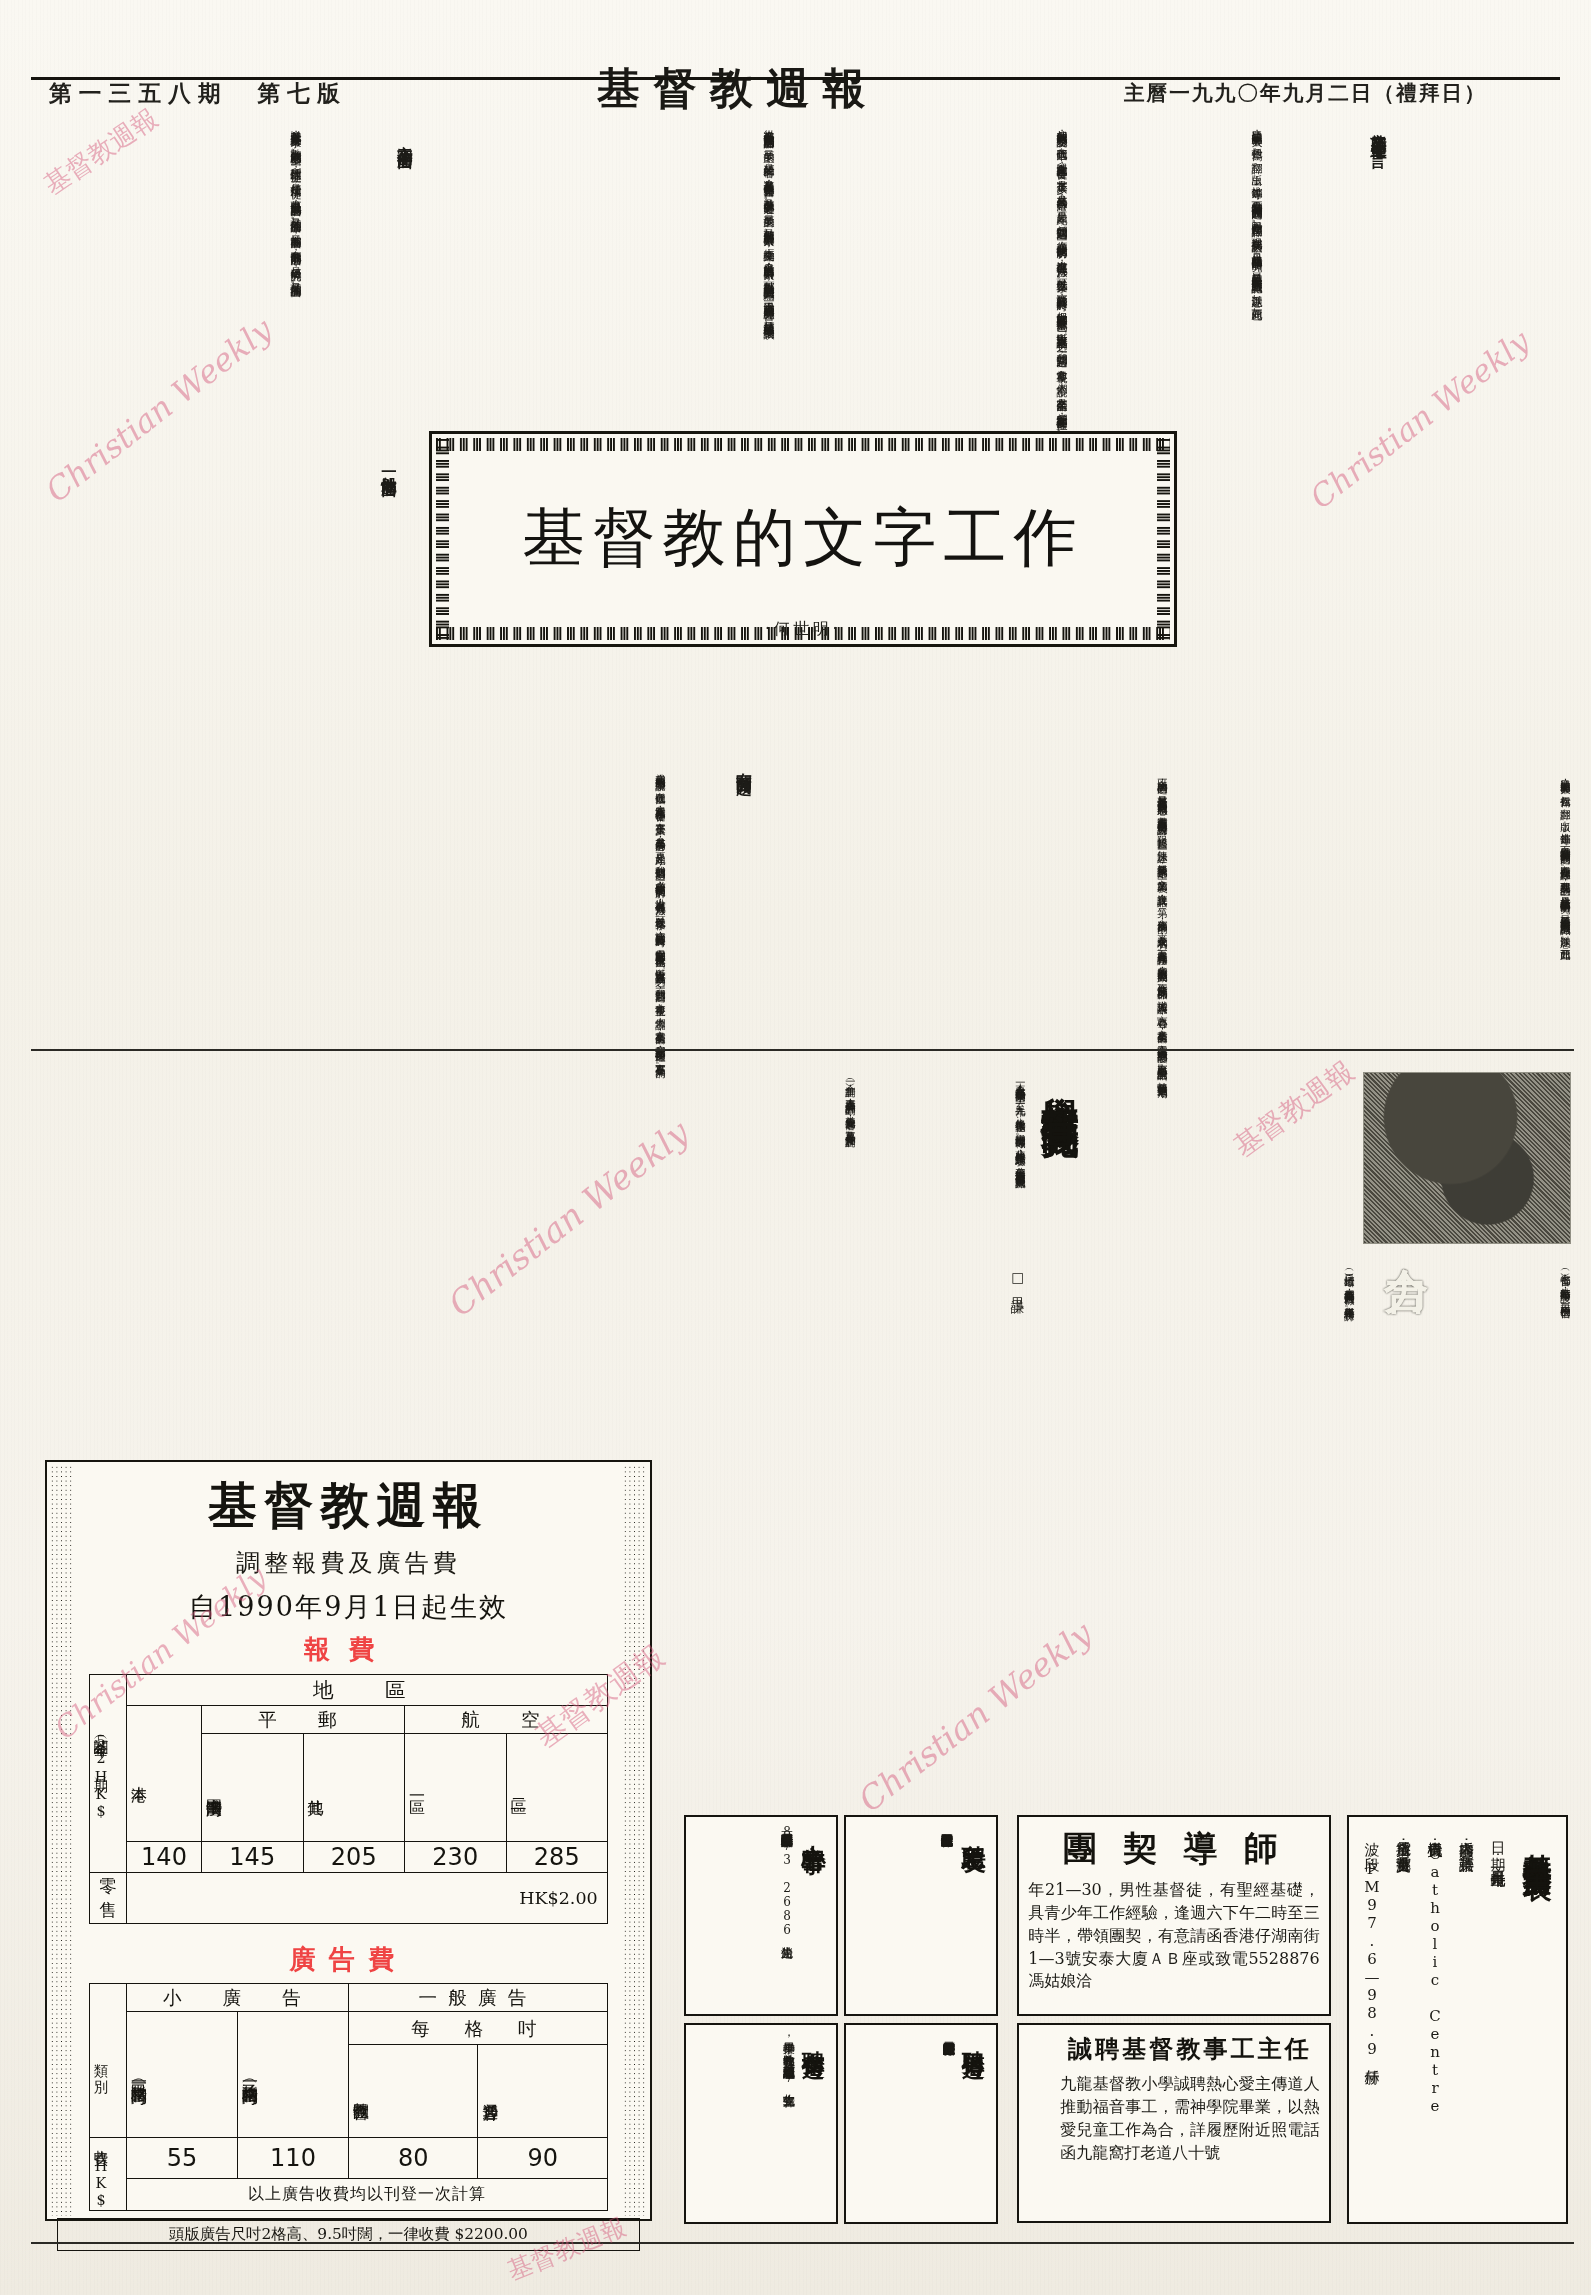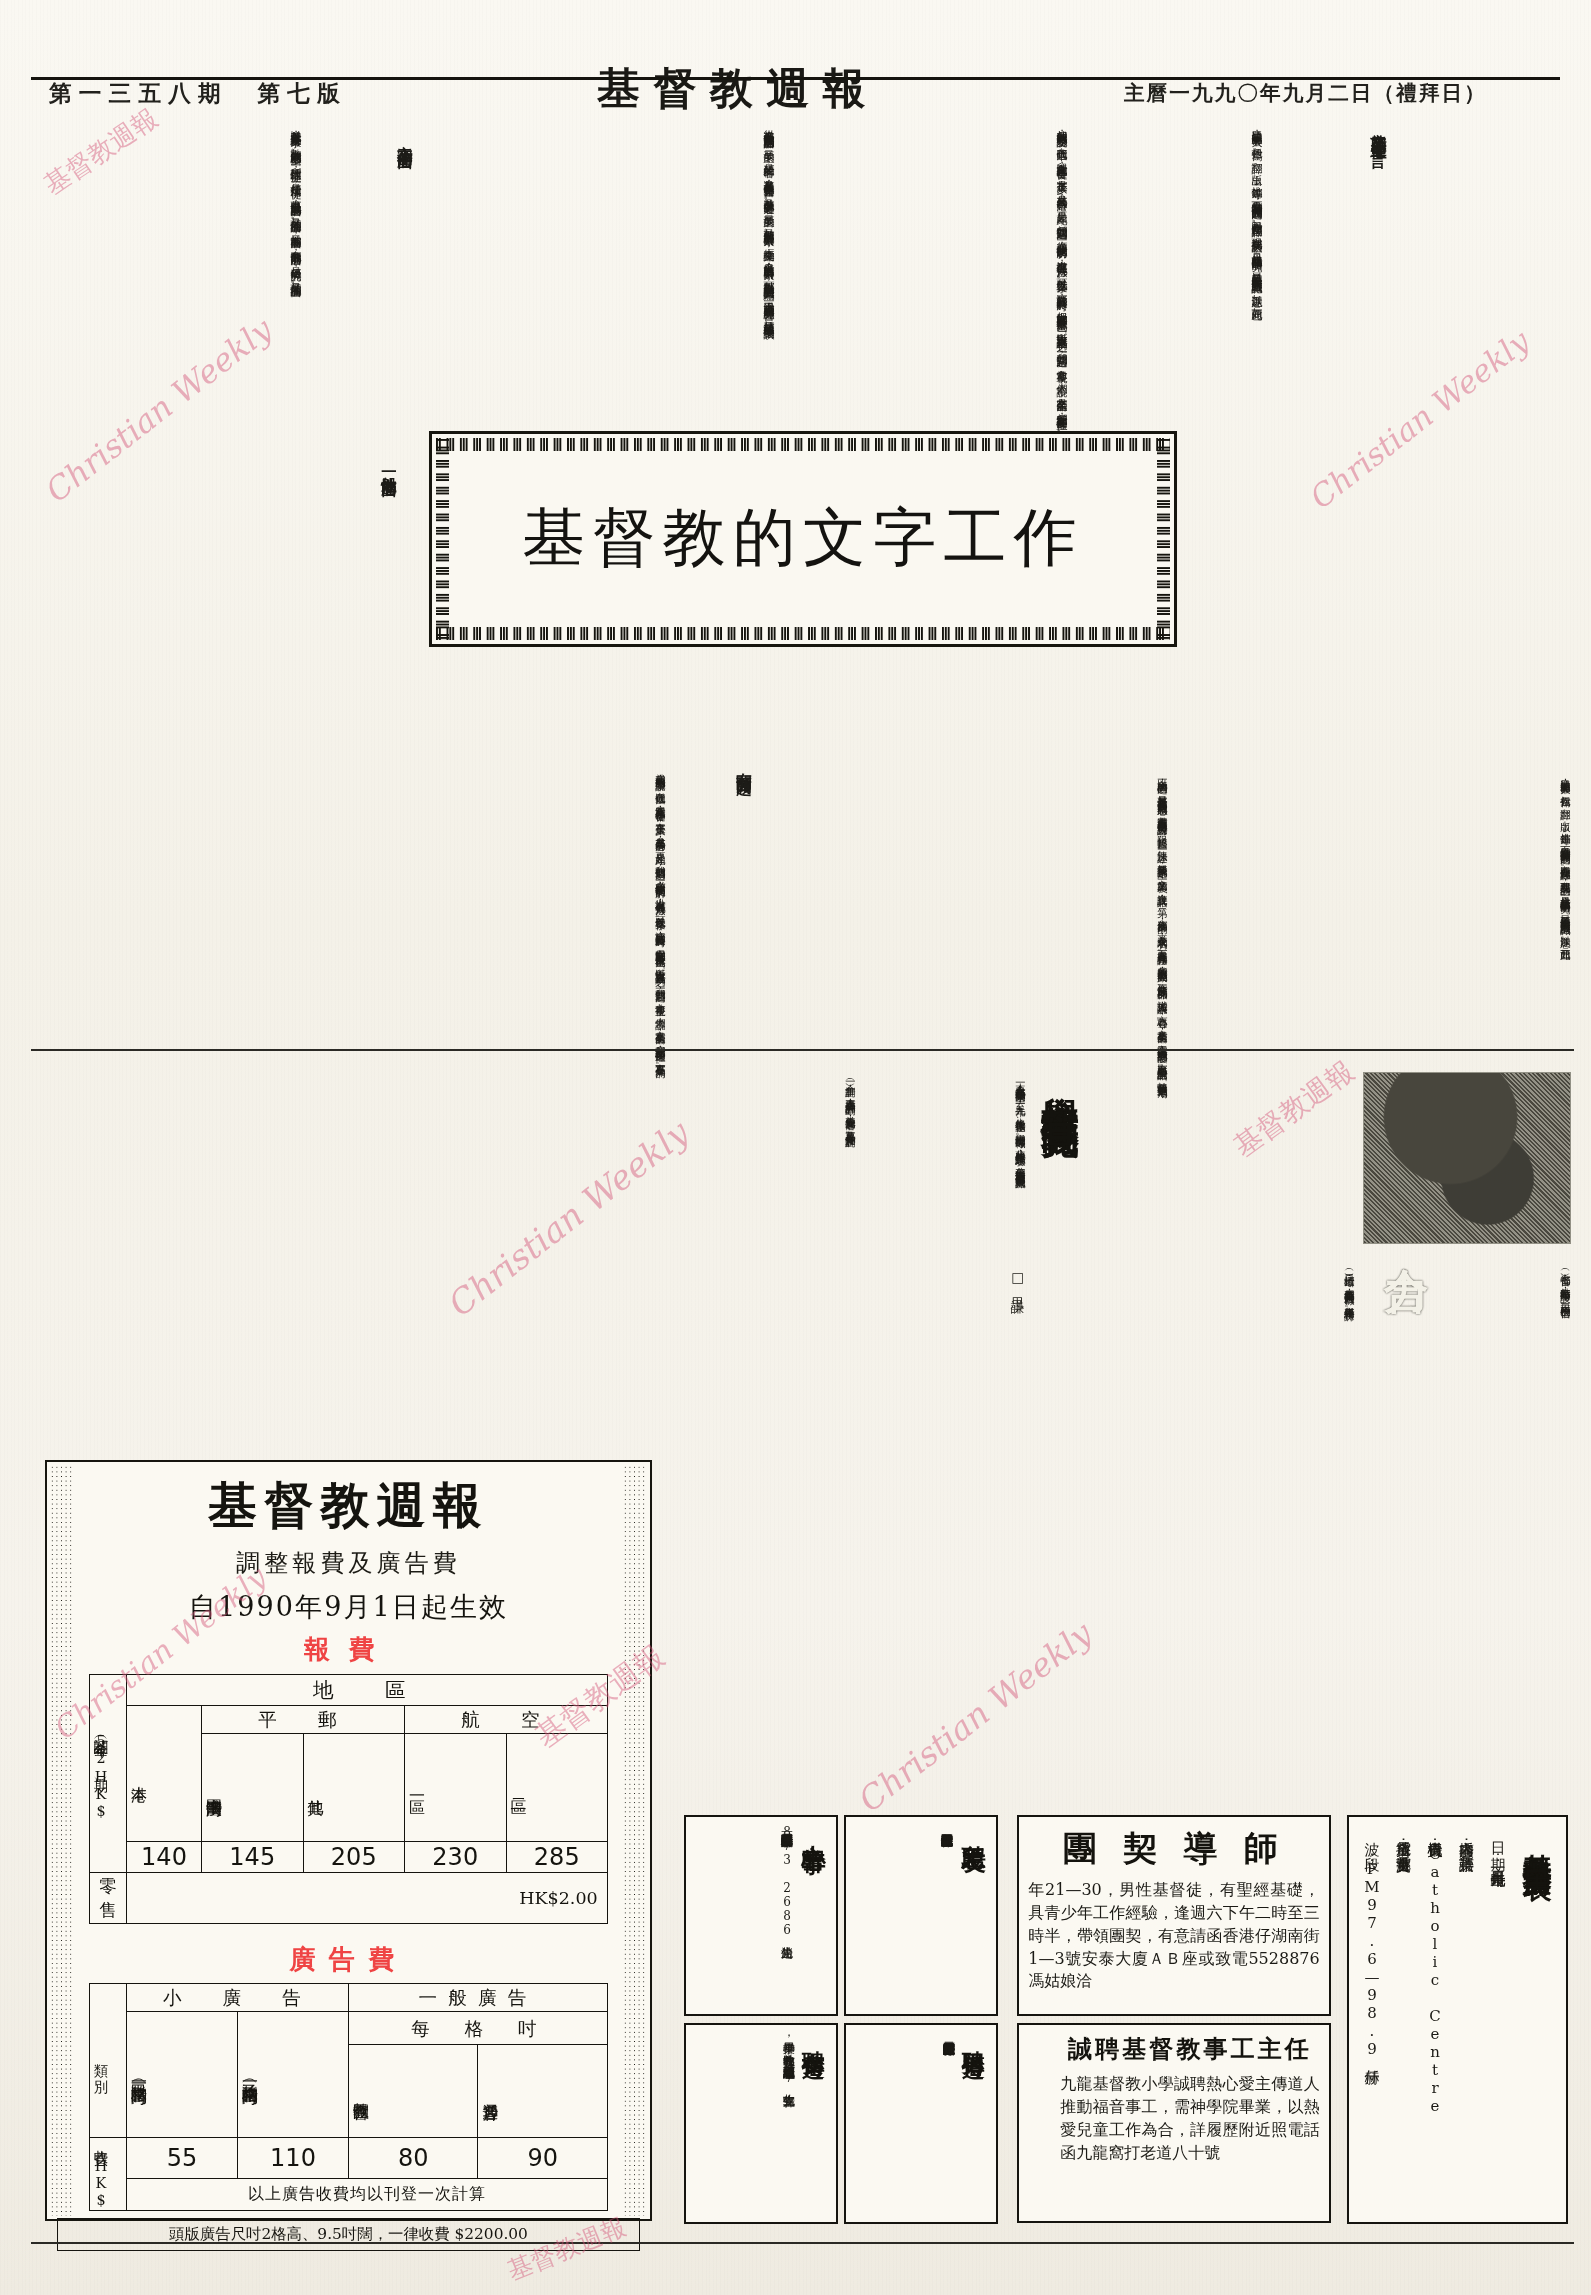--- a/index.html
+++ b/index.html
@@ -266,20 +266,21 @@
   </div>
   <div class="tcol sm" style="left:31px;top:766px;width:638px;height:663px;">就我個人的觀察與感受說，在近代中國，留意文字工作的基督徒，實在是太少了，尤其是今日的香港，更是如此。我們對這個問題，必須有一個比較深切的了解，世上沒有任何其他方法，可以代替文字工作。語言的影響只及於一時，但文字的影響卻可以及於千秋萬世。所以古人說「立言」為三不朽之一。我們對這一問題，亦非常重視。人們常說，文字是有生命的，我們對文字工作的重要性，實在是不可不知的。</div>
   <div class="tcol sm" style="left:1183px;top:771px;width:391px;height:267px;">這題目的範圍非常大，包括寫作、翻譯、出版、推銷等等，而且特別是有關寫作方面的問題，亦即是寫作與翻譯。我現在所要談的，只是一些極粗略而簡略的研究，目的只是要喚起大家對這方面的認識，加以注意。如此而已。</div>
 
   <div id="headbox">
     <div class="fret-top"></div>
     <div class="fret-bot"></div>
     <div class="fret-left"></div>
     <div class="fret-right"></div>
     <div id="headline">基督教的文字工作</div>
+    <div id="byline">·何世明·</div>
   </div>
 
   <div class="rule-thin" style="left:31px;top:1049px;width:1543px;height:2.1px;"></div>
 
   <div id="head2">學校宗教教育的我見</div>
   <div id="byline2">□思謙</div>
 
   <div class="tcol sm" style="left:864px;top:1075px;width:165px;height:694px;">本人自一九七九年起任教於某間中學，至一九九一年，先後擔任宗教主任、學校團契導師等職。藉此幾年任教生涯之經驗，分享個人對學校宗教教育的多番推展與認知。</div>
   <div class="tcol sm" style="left:684px;top:1075px;width:175px;height:694px;">（一）全年計劃：本人必須要有周詳的計劃，並事先安排和部署，凡事要早作安排和計劃。</div>
   <div class="tcol sm" style="left:1157px;top:1265px;width:201px;height:504px;">（二）目標清晰：一個年級都要有具體的目標，學年終結要作檢討。</div>

